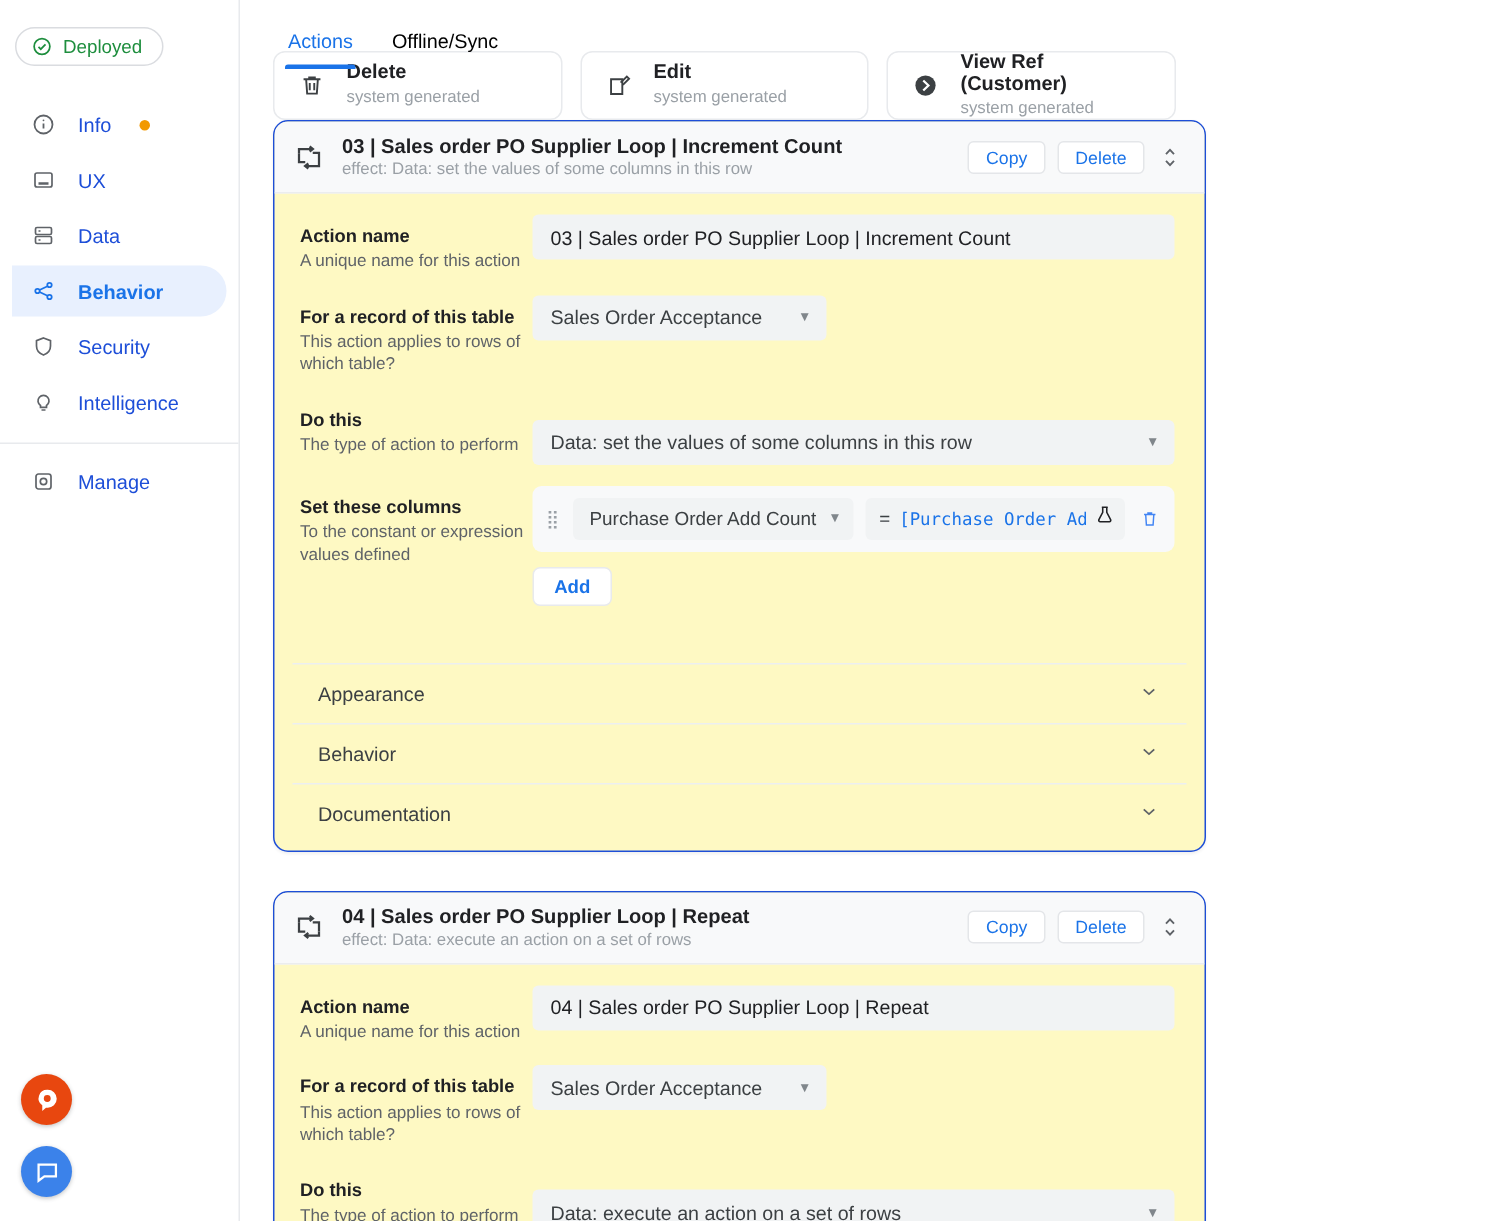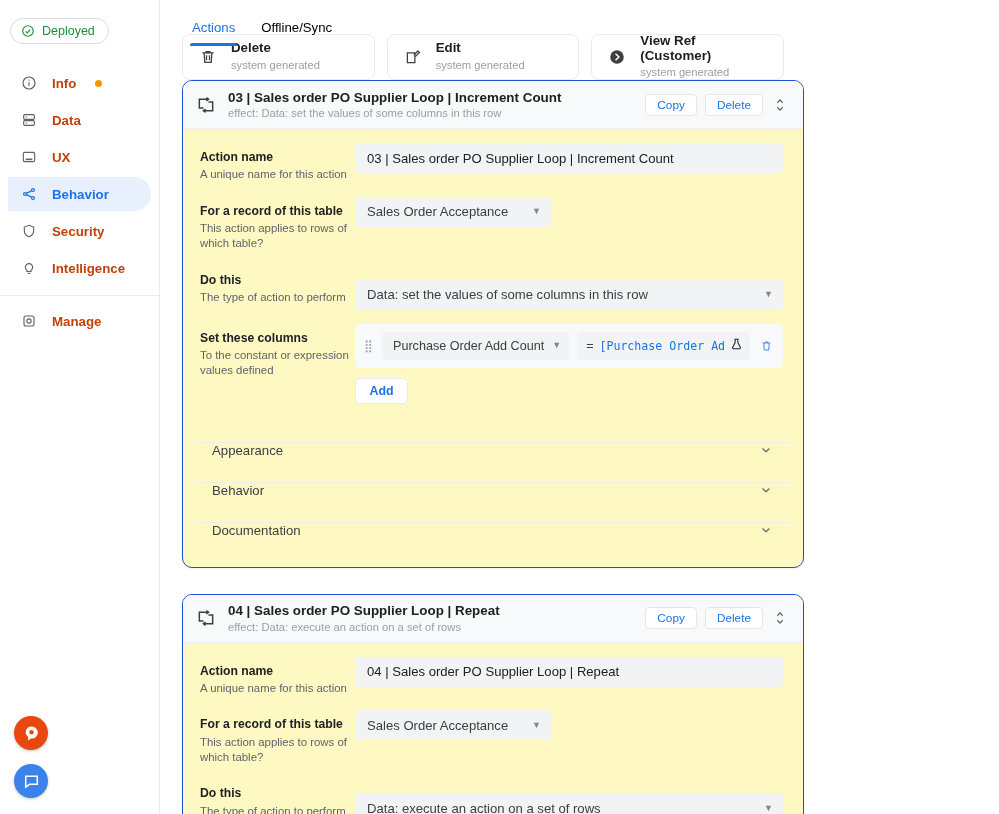--- a/index.html
+++ b/index.html
@@ -28,23 +28,22 @@
     margin: 8px 0 0 10px;
     color: #1e8e3e; font-size: 12.5px; font-weight: 500;
     background: #fff;
   }
   .deploy-pill svg { display: block; }
   .nav { margin-top: 22px; }
   .nav-item {
     display: flex; align-items: center; gap: 14px;
     height: 34px; margin: 3px 8px; padding-left: 12px;
     border-radius: 0 18px 18px 0;
-    font-size: 13.3px; color: #c2410c; cursor: pointer;
+    font-size: 13.3px; color: #1d4ed8; cursor: pointer;
     position: relative;
-    font-weight: bold;
   }
   .nav-item .ico { width: 18px; height: 18px; flex: 0 0 18px; display: flex; align-items: center; justify-content: center; }
   .nav-item .ico svg { display:block; }
   .nav-item.active { background: #e8f0fe; color: #1a73e8; font-weight: 600; border-radius: 0 18px 18px 0; }
   .nav-item.active .ico svg { stroke: #1a73e8; fill: none; }
   .nav-label { white-space: nowrap; }
   .dot-badge { width: 7px; height: 7px; border-radius: 50%; background: #f29900; display: inline-block; margin-left: 5px; }
   .nav-sep { height: 1px; background: #e8eaed; margin: 10px 0 8px 0; }
 
   
@@ -156,21 +155,21 @@
   .trash-blue { color: #4285f4; flex: 0 0 16px; display: flex; align-items: center; justify-content: center; cursor: pointer; }
   .add-btn {
     margin: 10px 0 4px 0; margin-left: 0;
     background: #fff; border: 1px solid #e8eaed; border-radius: 5px;
     height: 26px; width: 53px; display: flex; align-items: center; justify-content: center;
     color: #1a73e8; font-size: 12.4px; font-weight: 600; cursor: pointer;
   }
 
   .accordion { border-top: 1px solid #eceff1; }
   .acc-row {
-    height: 40px; display: flex; align-items: flex-start; justify-content: space-between;
+    height: 40px; display: flex; align-items: center; justify-content: space-between;
     padding: 0 18px 0 17px; font-size: 13.2px; color: #3c4043; cursor: pointer;
     border-bottom: 1px solid #eceff1;
   }
   .acc-row:last-child { border-bottom: none; }
   .acc-chev { color: #5f6368; }
   .acc-wrap { margin: 10px 12px 4px 12px; }
 </style>
 </head>
 <body>
 
@@ -198,36 +197,36 @@
               <circle cx="12" cy="7.8" r="0.9" fill="#5f6368" stroke="none"></circle>
           </svg>
         </span>
         <span class="nav-label">Info</span>
         <span class="dot-badge"></span>
       </div>
 
       <div class="nav-item">
         <span class="ico">
           <svg width="16" height="16" viewBox="0 0 24 24" fill="none" stroke="#5f6368" stroke-width="1.7">
+            <rect x="3.5" y="5" width="17" height="14" rx="2"></rect>
+              <path d="M7 15.5h10" stroke-width="2.4"></path>
+          </svg>
+        </span>
+        <span class="nav-label">UX</span>
+      </div>
+
+      <div class="nav-item">
+        <span class="ico">
+          <svg width="16" height="16" viewBox="0 0 24 24" fill="none" stroke="#5f6368" stroke-width="1.7">
             <rect x="4" y="4" width="16" height="7" rx="1.5"></rect>
               <rect x="4" y="13" width="16" height="7" rx="1.5"></rect>
             <path d="M7 7.5h2M7 16.5h2"></path>
           </svg>
         </span>
         <span class="nav-label">Data</span>
-      </div>
-
-      <div class="nav-item">
-        <span class="ico">
-          <svg width="16" height="16" viewBox="0 0 24 24" fill="none" stroke="#5f6368" stroke-width="1.7">
-            <rect x="3.5" y="5" width="17" height="14" rx="2"></rect>
-              <path d="M7 15.5h10" stroke-width="2.4"></path>
-          </svg>
-        </span>
-        <span class="nav-label">UX</span>
       </div>
 
       <div class="nav-item active">
         <span class="ico">
           <svg width="16" height="16" viewBox="0 0 24 24" fill="none" stroke="#1a73e8" stroke-width="1.8">
             <circle cx="18" cy="6" r="2.2"></circle>
               <circle cx="18" cy="18" r="2.2"></circle>
               <circle cx="6" cy="12" r="2.2"></circle>
             <path d="M8 11l8-3.7M8 13l8 3.7"></path>
           </svg>

